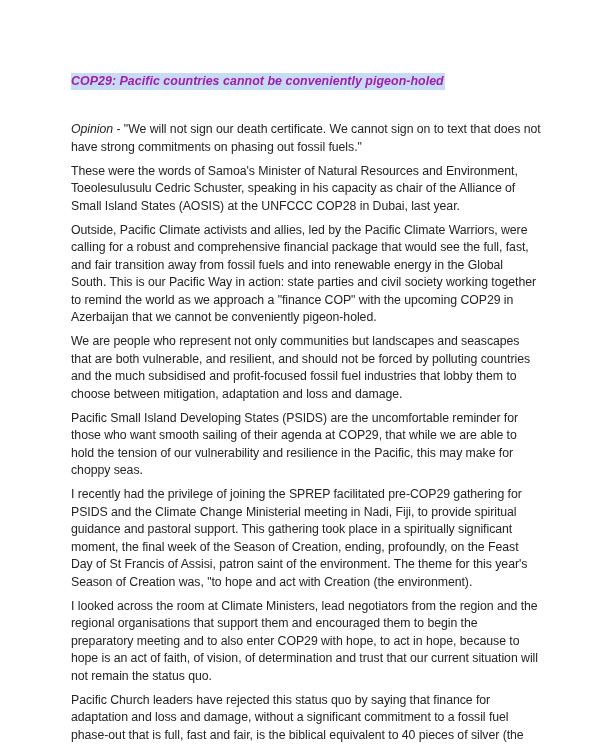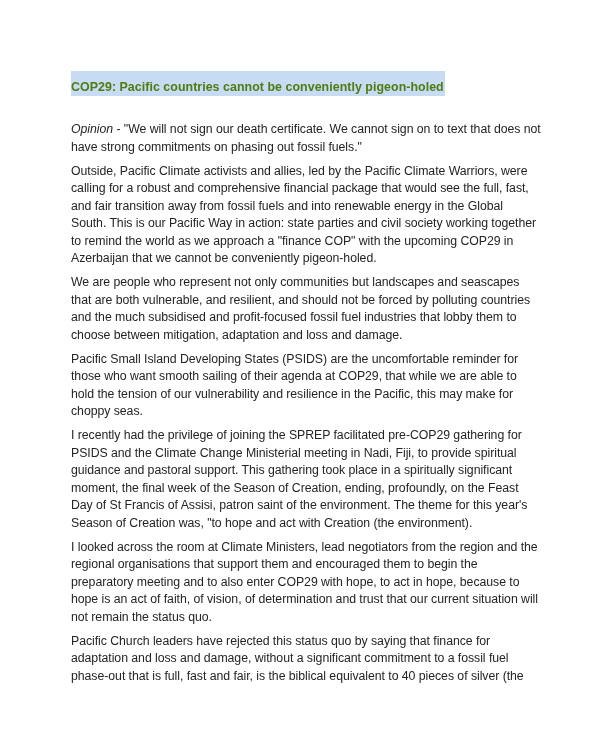--- a/index.html
+++ b/index.html
@@ -24,25 +24,26 @@
     .title-wrap {
       position: absolute;
       top: 71px;
       left: 0;
       white-space: nowrap;
     }
     .title {
       display: inline-block;
       background: #c7dbf3;
       font-weight: bold;
+      font-style: italic;
       font-size: 12.4px;
       line-height: 17px;
-      color: #4d7c0f;
+      color: #a21caf;
       letter-spacing: 0.05px;
-      padding: 8px 1px 0 0;
+      padding: 0 1px 0 0;
     }
     .body {
       position: absolute;
       top: 121px;
       left: 0;
       width: 470px;
     }
     .para {
       margin: 0 0 6.5px 0;
       font-size: 12.3px;
@@ -56,20 +57,21 @@
 </head>
 <body>
 
 <div class="page">
   <div class="title-wrap">
     <span class="title">COP29: Pacific countries cannot be conveniently pigeon-holed</span>
   </div>
 
   <div class="body">
     <p class="para"><em>Opinion</em><span> - "We will not sign our death certificate. We cannot sign on to text that does not have strong commitments on phasing out fossil fuels."</span></p>
+    <p class="para">These were the words of Samoa's Minister of Natural Resources and Environment, Toeolesulusulu Cedric Schuster, speaking in his capacity as chair of the Alliance of Small Island States (AOSIS) at the UNFCCC COP28 in Dubai, last year.</p>
     <p class="para">Outside, Pacific Climate activists and allies, led by the Pacific Climate Warriors, were calling for a robust and comprehensive financial package that would see the full, fast, and fair transition away from fossil fuels and into renewable energy in the Global South. This is our Pacific Way in action: state parties and civil society working together to remind the world as we approach a "finance COP" with the upcoming COP29 in Azerbaijan that we cannot be conveniently pigeon-holed.</p>
     <p class="para">We are people who represent not only communities but landscapes and seascapes that are both vulnerable, and resilient, and should not be forced by polluting countries and the much subsidised and profit-focused fossil fuel industries that lobby them to choose between mitigation, adaptation and loss and damage.</p>
     <p class="para">Pacific Small Island Developing States (PSIDS) are the uncomfortable reminder for those who want smooth sailing of their agenda at COP29, that while we are able to hold the tension of our vulnerability and resilience in the Pacific, this may make for choppy seas.</p>
     <p class="para">I recently had the privilege of joining the SPREP facilitated pre-COP29 gathering for PSIDS and the Climate Change Ministerial meeting in Nadi, Fiji, to provide spiritual guidance and pastoral support. This gathering took place in a spiritually significant moment, the final week of the Season of Creation, ending, profoundly, on the Feast Day of St Francis of Assisi, patron saint of the environment. The theme for this year's Season of Creation was, "to hope and act with Creation (the environment).</p>
     <p class="para">I looked across the room at Climate Ministers, lead negotiators from the region and the regional organisations that support them and encouraged them to begin the preparatory meeting and to also enter COP29 with hope, to act in hope, because to hope is an act of faith, of vision, of determination and trust that our current situation will not remain the status quo.</p>
     <p class="para">Pacific Church leaders have rejected this status quo by saying that finance for adaptation and loss and damage, without a significant commitment to a fossil fuel phase-out that is full, fast and fair, is the biblical equivalent to 40 pieces of silver (the</p>
   </div>
 </div>
 
 </body></html>

